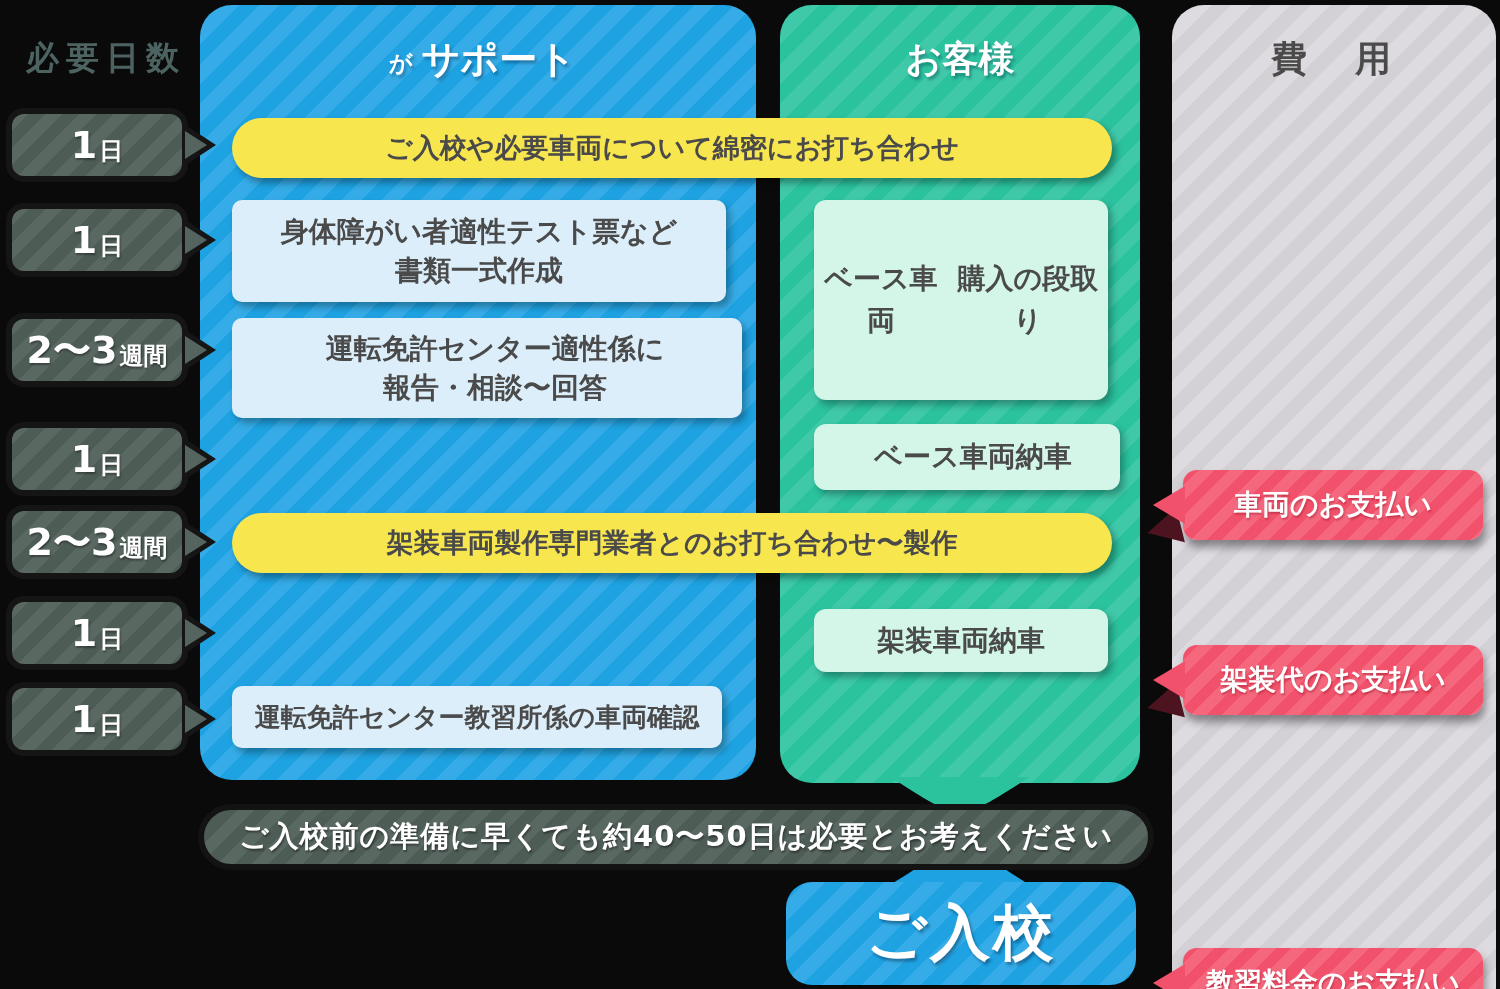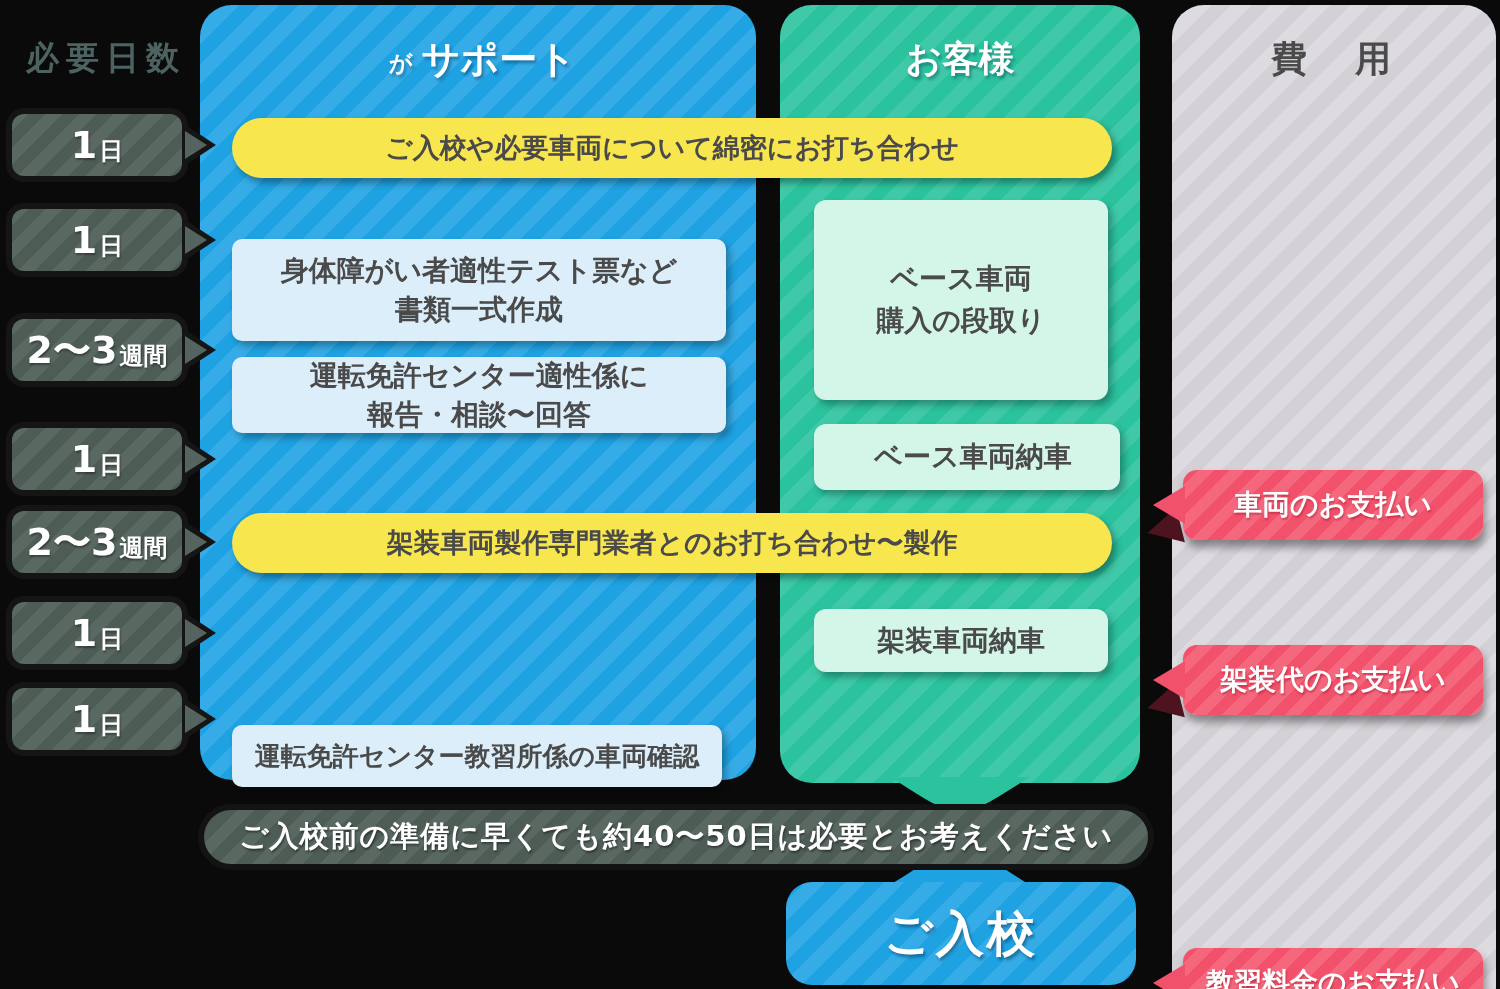--- a/index.html
+++ b/index.html
@@ -54,27 +54,27 @@
     display:flex;align-items:center;justify-content:center;
     font-size:27px;font-weight:bold;color:#4A4A4A;
     box-shadow:4px 5px 7px rgba(0,0,0,.35);z-index:5;
   }
 
   
   .box-pale{
     left:232px;width:494px;border-radius:10px;background:#DBEEFA;
     display:flex;flex-direction:column;align-items:center;justify-content:center;
     font-size:28px;font-weight:bold;color:#4A4A4A;line-height:1.4;text-align:center;
-    box-shadow:4px 5px 7px rgba(0,0,0,.3);z-index:5;margin-top:39px;
+    box-shadow:4px 5px 7px rgba(0,0,0,.3);z-index:5;
   }
 
   
   .box-mint{
     left:814px;width:294px;border-radius:12px;background:#D3F6E8;
-    display:flex;flex-direction:column;align-items:center;justify-content:center;
+    display:flex;flex-direction:row;align-items:center;justify-content:center;
     font-size:28px;font-weight:bold;color:#4A4A4A;line-height:1.5;text-align:center;
     box-shadow:4px 5px 7px rgba(0,0,0,.3);z-index:5;
   }
 
   
   .cost-badge{
     left:1183px;width:300px;height:70px;border-radius:14px;
     display:flex;align-items:center;justify-content:center;
     color:#fff;font-size:28px;font-weight:bold;text-shadow:1px 2px 2px rgba(120,0,20,.35);
     box-shadow:2px 7px 9px rgba(0,0,0,.4);z-index:6;margin-top:48px;
@@ -90,21 +90,21 @@
     left:198px;top:804px;width:944px;height:54px;border:6px solid #131313;border-radius:33px;
     display:flex;align-items:center;justify-content:center;
     color:#fff;font-size:29px;font-weight:bold;letter-spacing:1px;
     text-shadow:1px 2px 2px rgba(0,0,0,.4);z-index:7;
   }
 
   
   .enroll-box{
     left:786px;top:882px;width:350px;height:103px;border-radius:26px;
     display:flex;align-items:center;justify-content:center;
-    color:#fff;font-size:48px;font-weight:bold;letter-spacing:3px;
+    color:#fff;font-size:60px;font-weight:bold;letter-spacing:3px;
     text-shadow:2px 3px 3px rgba(0,30,60,.4);z-index:5;
   }
 
   .funnel{z-index:2;}
 </style>
 </head>
 <body>
 
 <div class="canvas">
 
@@ -168,21 +168,21 @@
     <span class="tail-r"></span>
   </div>
 
   <div class="abs banner-yellow" style="top:118px;">ご入校や必要車両について綿密にお打ち合わせ</div>
 
   <div class="abs box-pale" style="top:200px;height:102px;">
     <span>身体障がい者適性テスト票など</span>
     <span>書類一式作成</span>
   </div>
 
-  <div class="abs box-pale" style="top:318px;height:76px;">
+  <div class="abs box-pale" style="top:318px;height:100px;padding-left:16px;">
     <span>運転免許センター適性係に</span>
     <span>報告・相談〜回答</span>
   </div>
 
   <div class="abs banner-yellow" style="top:513px;">架装車両製作専門業者とのお打ち合わせ〜製作</div>
 
   <div class="abs box-pale" style="top:686px;height:62px;width:490px;font-size:26px;">運転免許センター教習所係の車両確認</div>
 
   <div class="abs box-mint" style="top:200px;height:200px;">
     <span>ベース車両</span>

